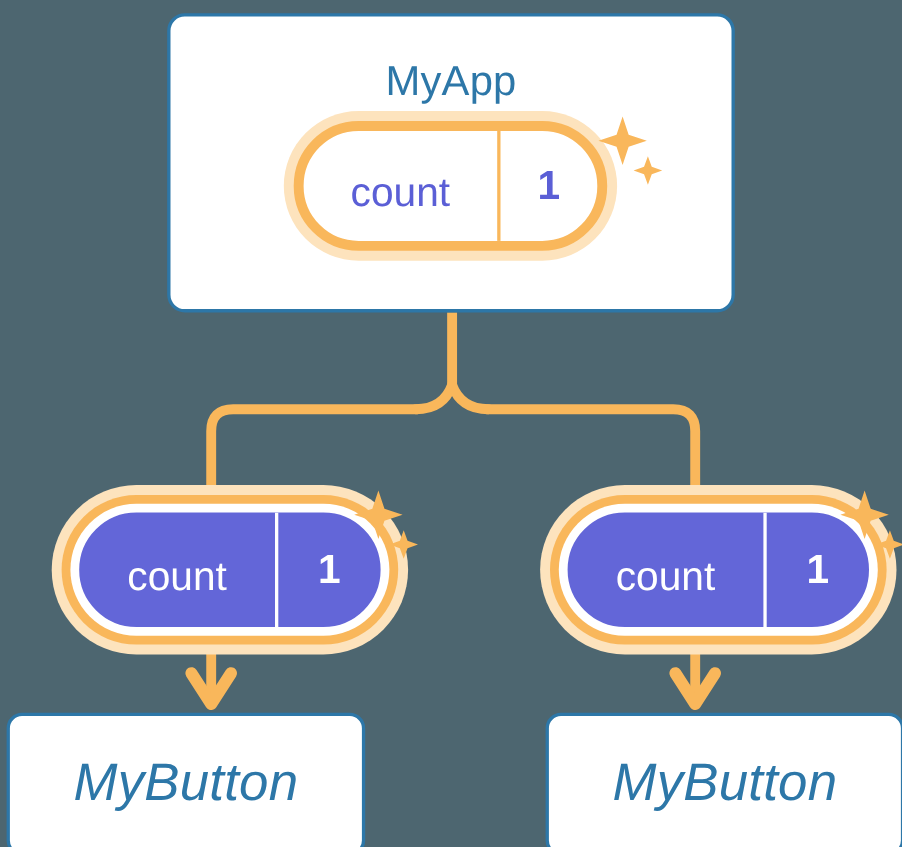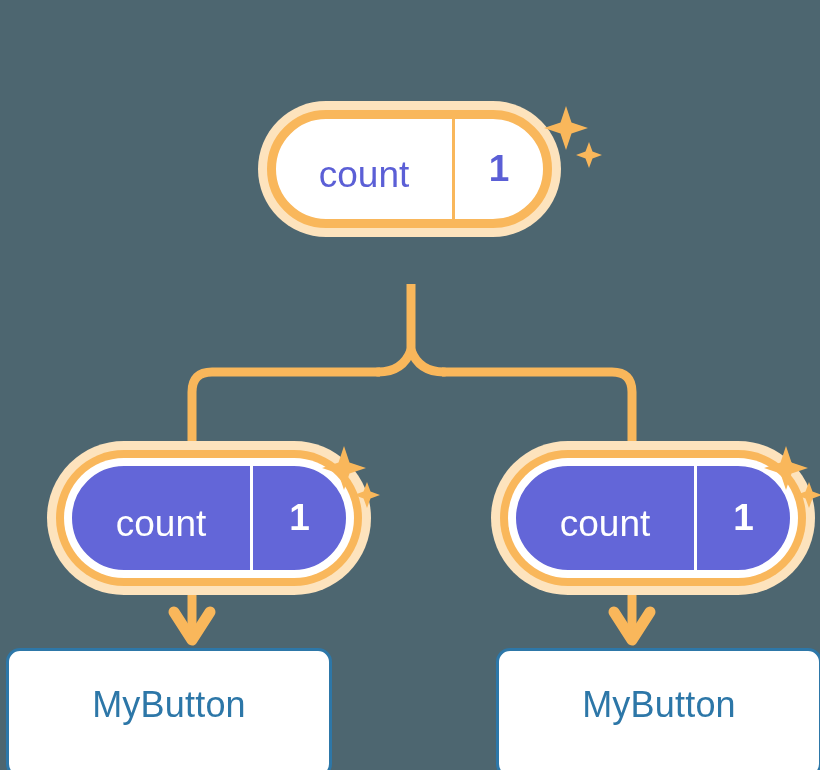--- a/index.html
+++ b/index.html
@@ -64,21 +64,22 @@
     text-align: center;
     color: #2d77a8;
     font-size: 38px;
     font-weight: 400;
     letter-spacing: .2px;
     white-space: nowrap;
   }
   #app-title { top: 38px; }
   .btn-title {
     top: 33px;
-    font-size: 36px;
+    font-size: 48px;
+    font-style: italic;
   }
 
   
   .pill-wrap {
     position: absolute;
     z-index: 3;
   }
   .pill {
     position: relative;
     box-sizing: border-box;
@@ -179,20 +180,23 @@
       <path d="M 192 566 L 192 634" fill="none" stroke="#f9b75b" stroke-width="9" stroke-linecap="butt"></path>
       <path d="M 174 612 L 192 640 L 210 612" fill="none" stroke="#f9b75b" stroke-width="11" stroke-linecap="round" stroke-linejoin="round"></path>
     </g>
 
     <g>
       <path d="M 632 566 L 632 634" fill="none" stroke="#f9b75b" stroke-width="9" stroke-linecap="butt"></path>
       <path d="M 614 612 L 632 640 L 650 612" fill="none" stroke="#f9b75b" stroke-width="11" stroke-linecap="round" stroke-linejoin="round"></path>
     </g>
   </svg>
 
+  <div class="card" id="app-card">
+    <div class="card-title" id="app-title">MyApp</div>
+  </div>
 
   <div class="pill-wrap" id="app-pill-wrap">
     <div class="pill" id="app-pill">
       <span class="pill-key">count</span>
       <span class="pill-div"></span>
       <span class="pill-val">1</span>
     </div>
   </div>
 
   <svg class="sparkles" id="sparkle-app" viewBox="0 0 64 70">

